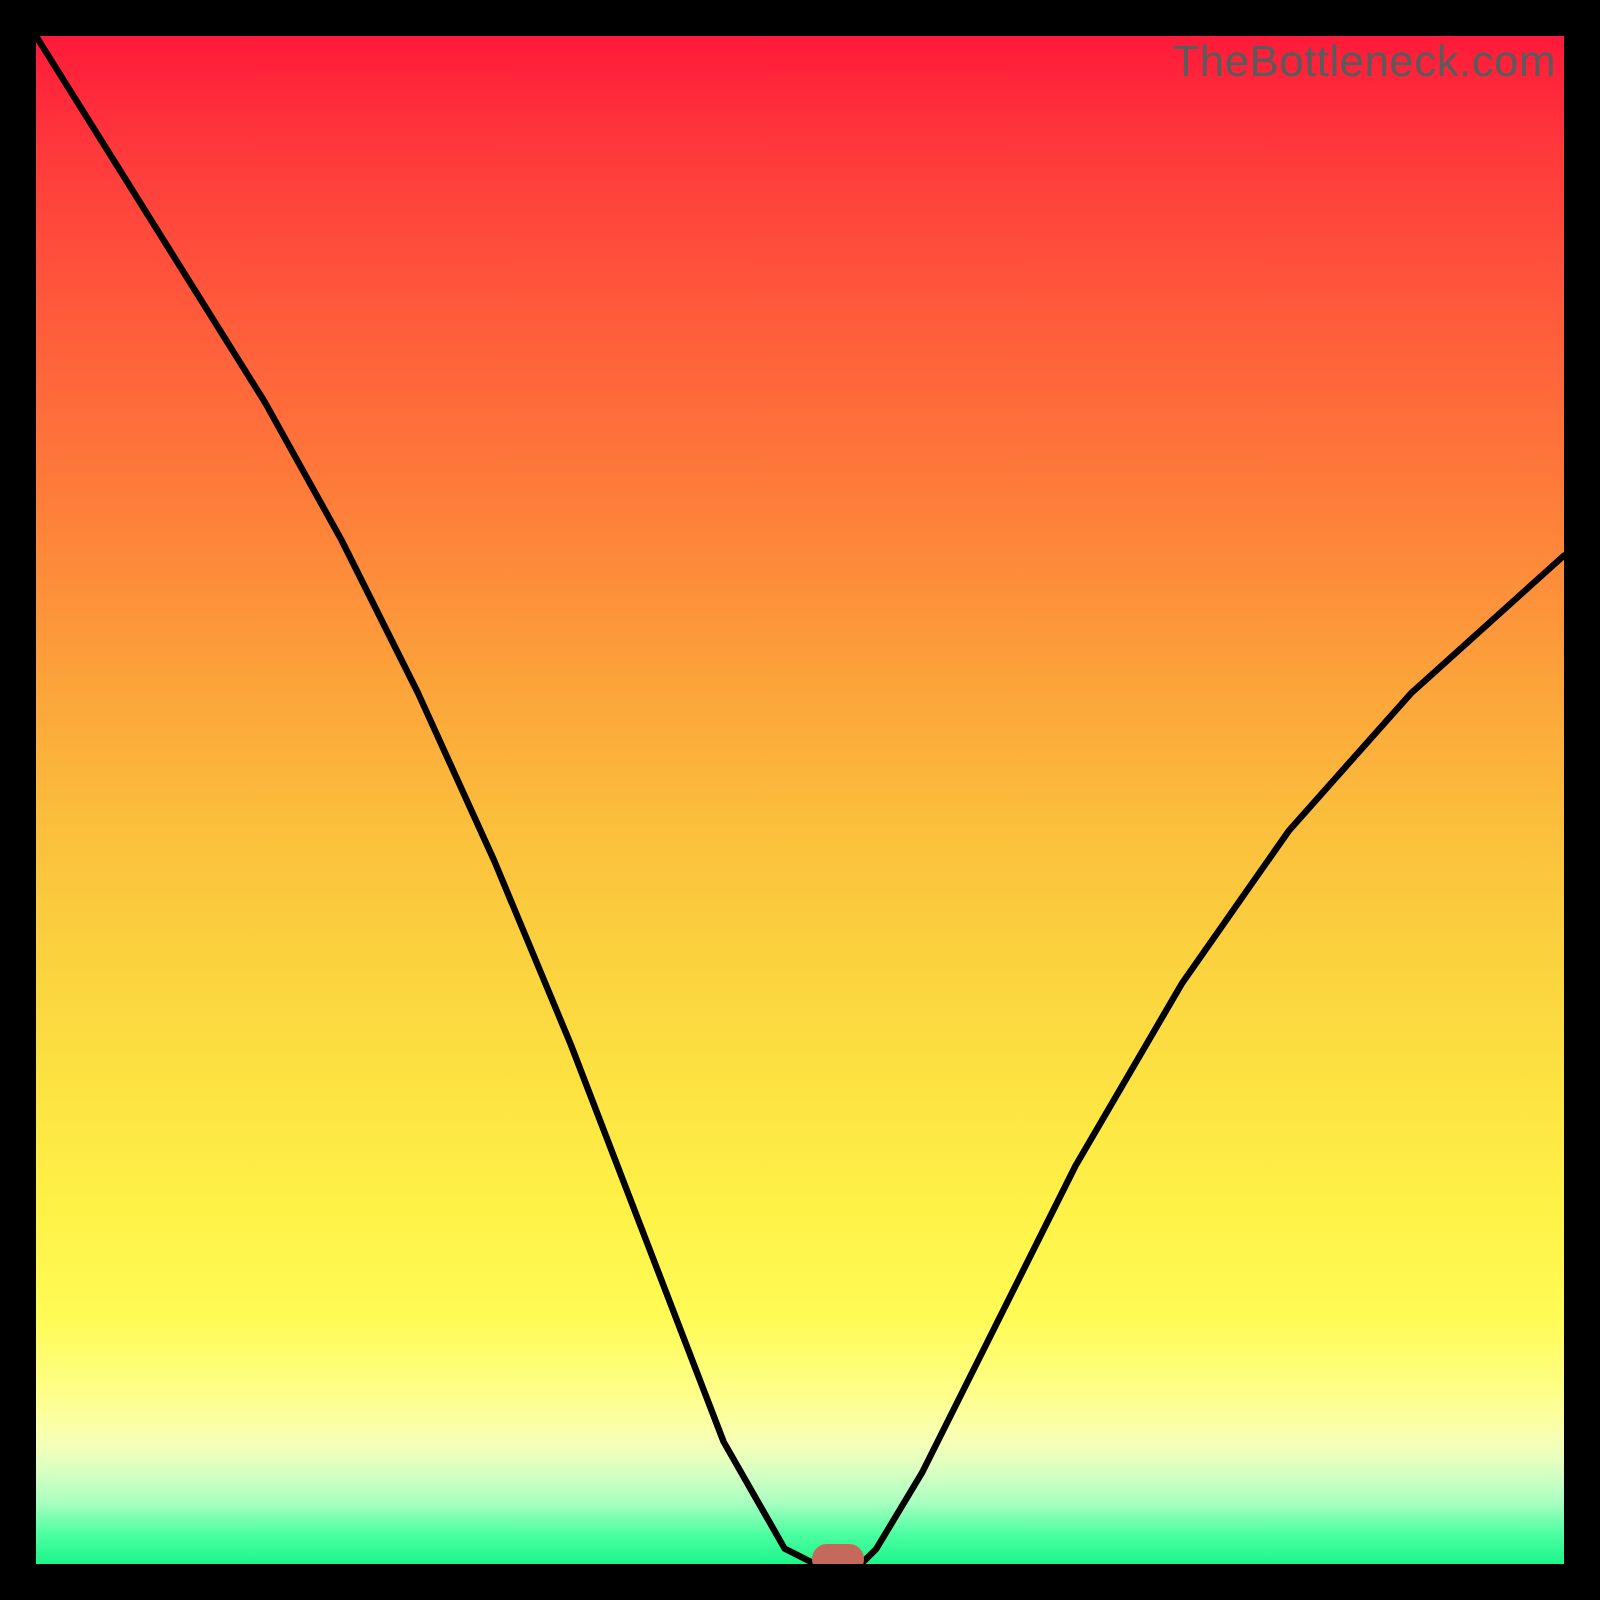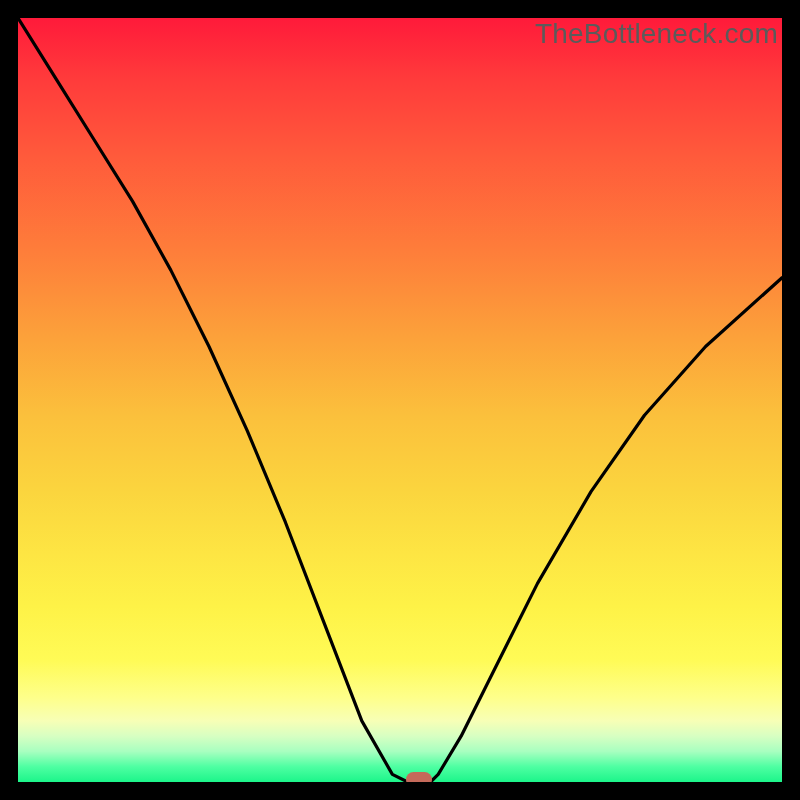--- a/index.html
+++ b/index.html
@@ -42,21 +42,21 @@
       #4effa2 98%,
       #1cf58a 100%
     );
     overflow: hidden;
   }
   .watermark {
     position: absolute;
     top: 0px;
     right: 4px;
     color: #5b5b5b;
-    font-size: 28px;
+    font-size: 22px;
     font-weight: 500;
     letter-spacing: 0.2px;
     user-select: none;
   }
   .curve-svg {
     position: absolute;
     left: 0;
     top: 0;
     width: 764px;
     height: 764px;

